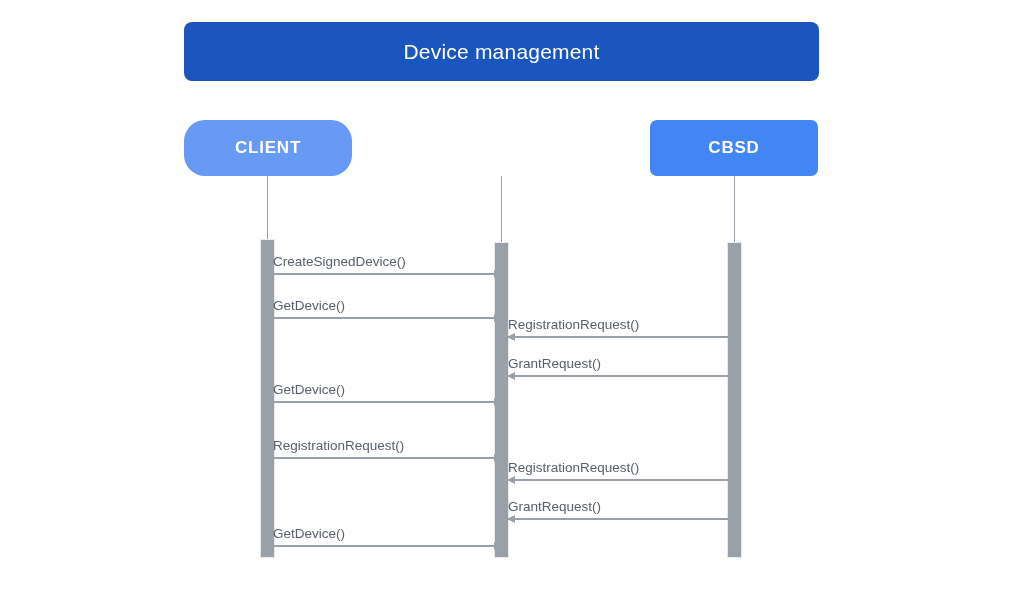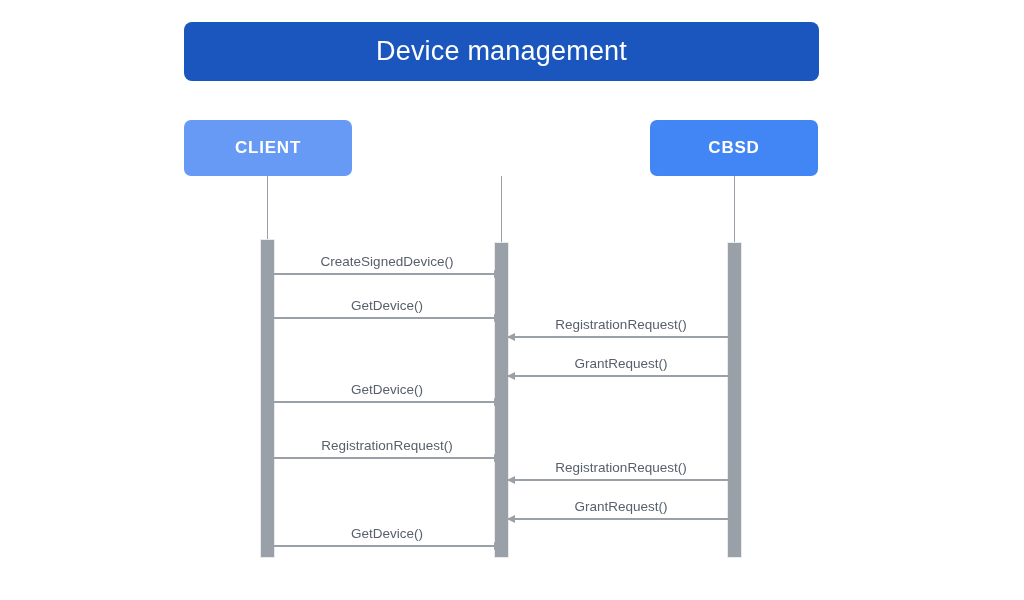--- a/index.html
+++ b/index.html
@@ -26,21 +26,21 @@
     width: 635px;
     height: 59px;
     background: #1a56bd;
     border-radius: 8px;
     display: flex;
     align-items: center;
     justify-content: center;
   }
   .title-bar .title-text {
     color: #ffffff;
-    font-size: 27px;
+    font-size: 21px;
     font-weight: 400;
     letter-spacing: 0.2px;
     white-space: nowrap;
   }
 
   
   .participant {
     position: absolute;
     top: 120px;
     width: 168px;
@@ -50,21 +50,21 @@
     align-items: center;
     justify-content: center;
   }
   .participant .p-label {
     color: #ffffff;
     font-size: 17px;
     font-weight: bold;
     letter-spacing: 0.8px;
     white-space: nowrap;
   }
-  .p-client { left: 184px;  background: #669af5; }
+  .p-client { left: 184px;  background: #669af5; border-radius: 21px; }
   .p-sas    { left: 417px;  background: #1a56bd; }
   .p-cbsd   { left: 650px;  background: #4285f4; }
 
   
   .lifeline {
     position: absolute;
     width: 1px;
     background: #9aa0a8;
   }
 
@@ -96,21 +96,20 @@
   }
   .message.to-left .arrow {
     left: -1px;
     border-right: 8px solid #9aa0a8;
   }
   .message .msg-label {
     position: absolute;
     bottom: 6px;
     left: 0;
     width: 100%;
-    text-align: center;
     color: #58606b;
     font-size: 13.5px;
     font-weight: 400;
     white-space: nowrap;
     margin-top: 26px;
   }
 </style>
 </head>
 <body>
 

